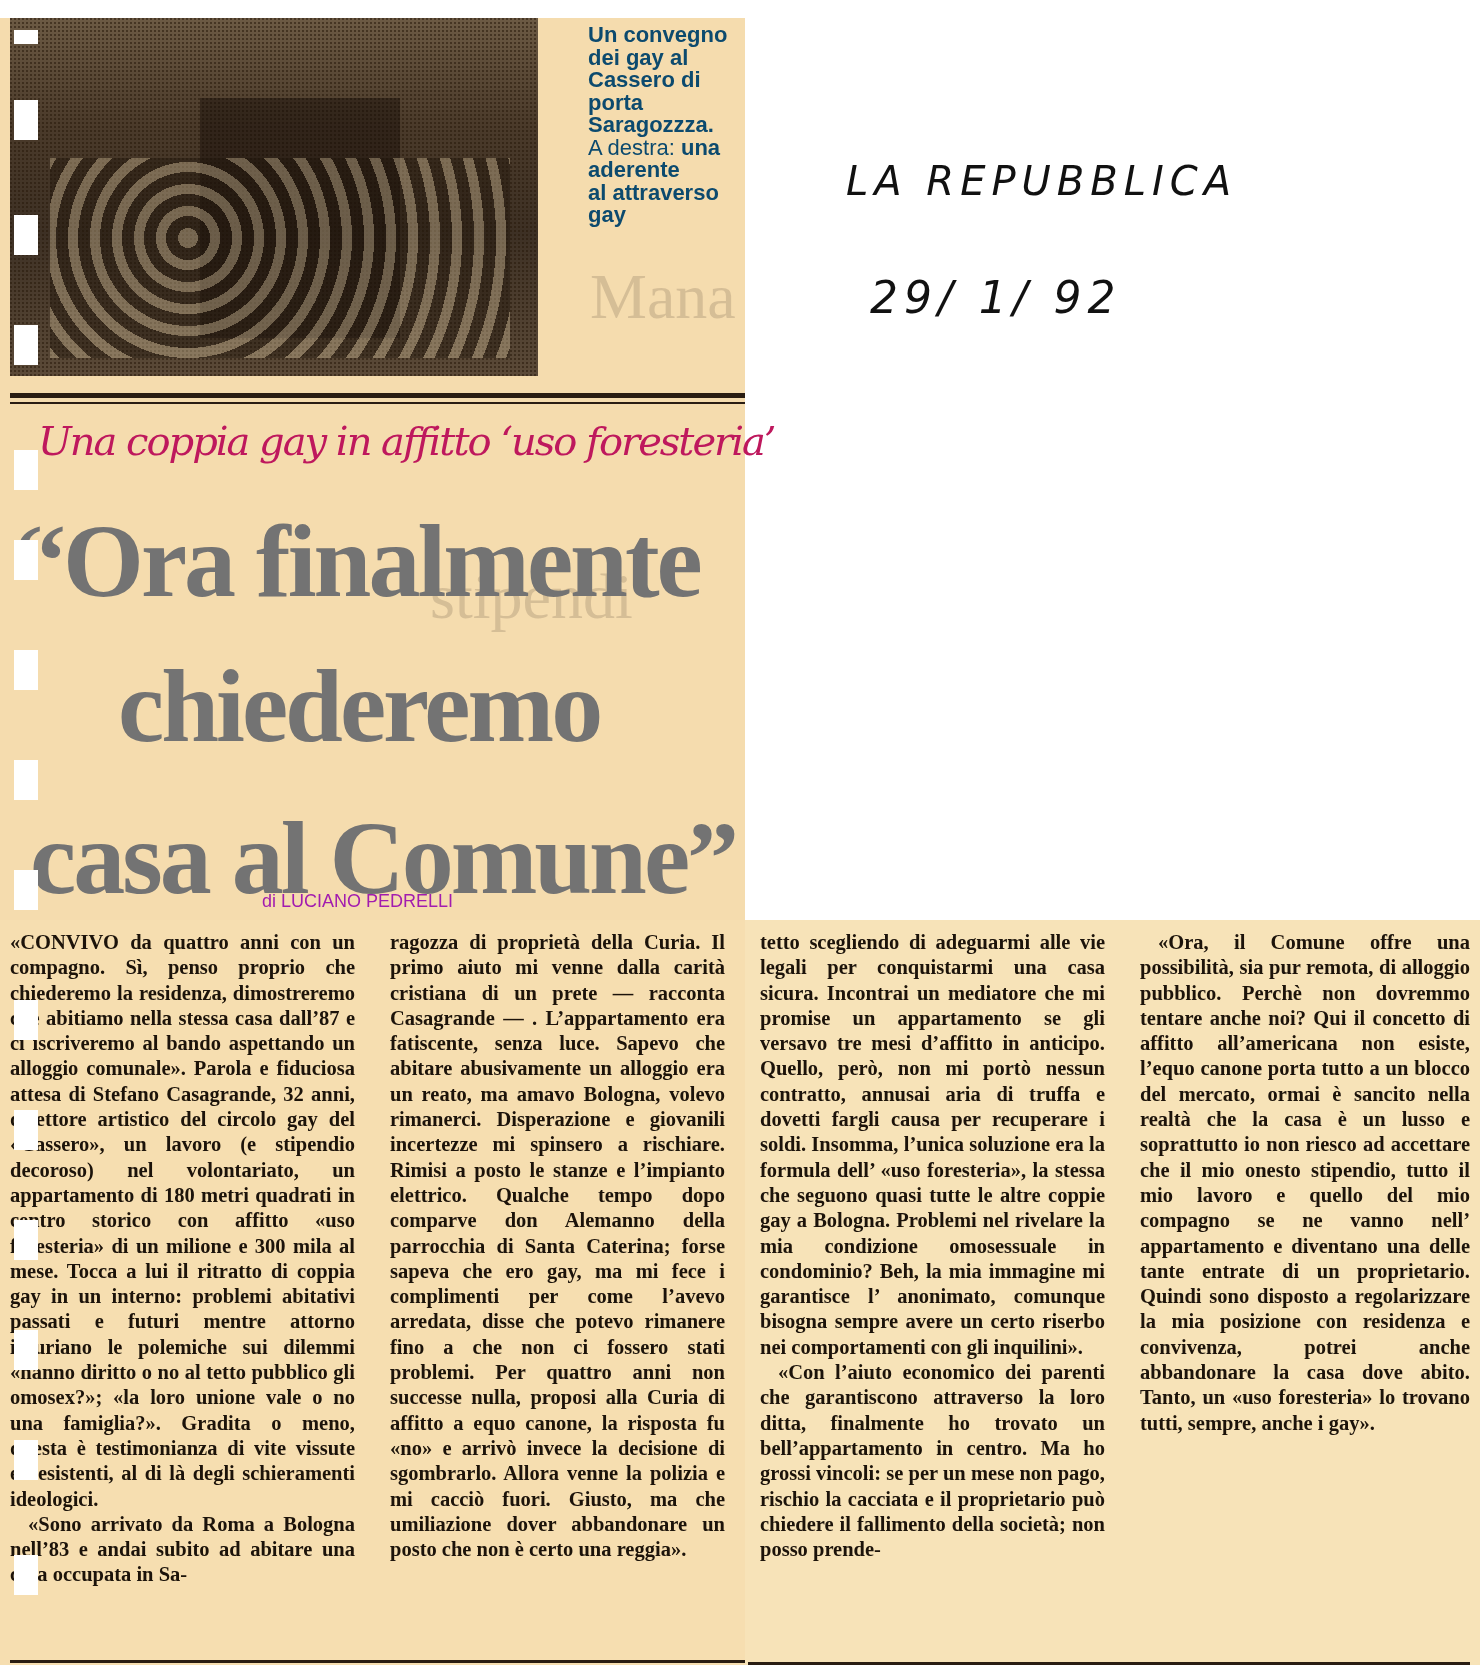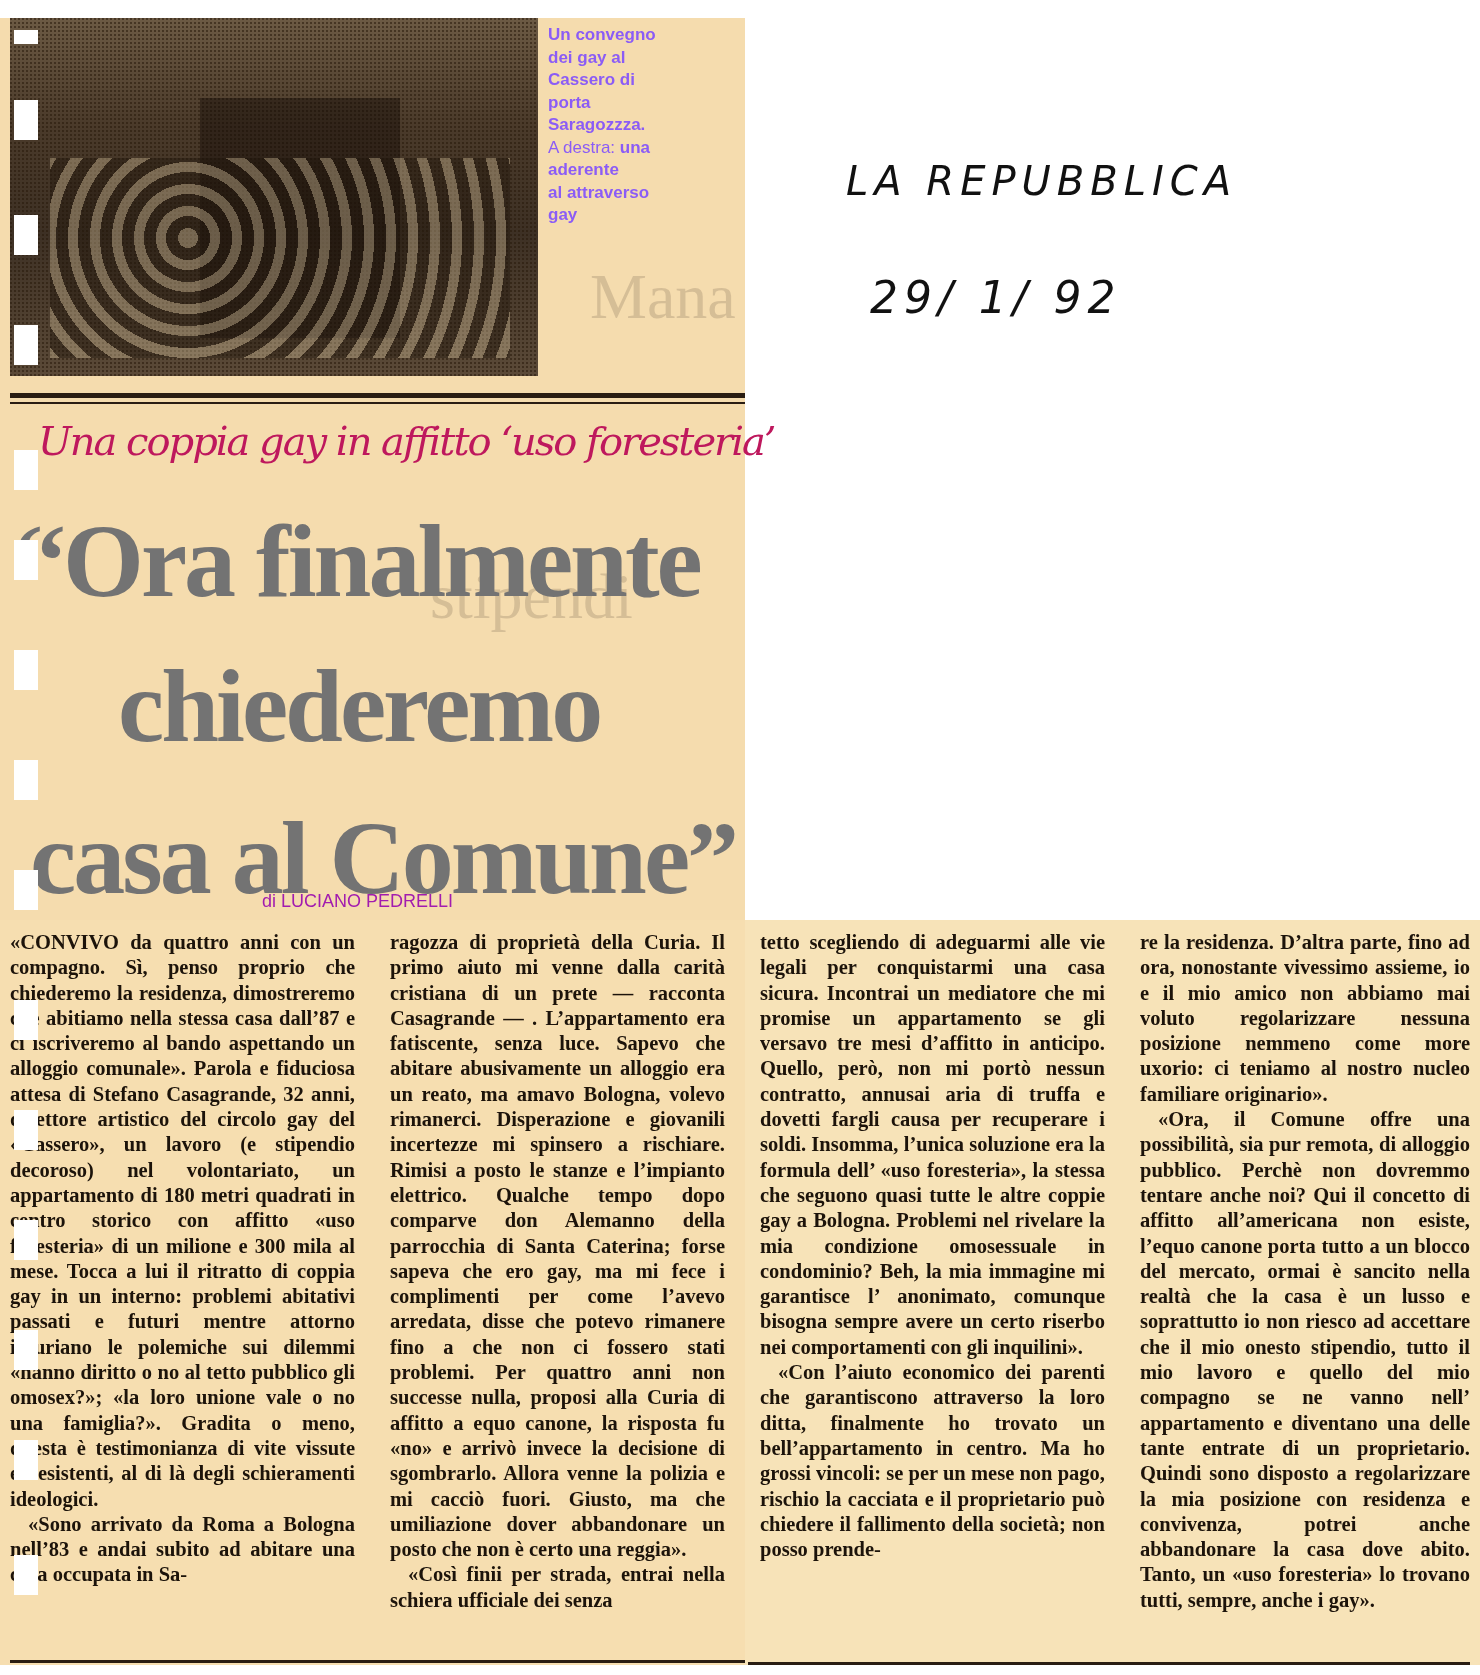--- a/index.html
+++ b/index.html
@@ -6,21 +6,21 @@
     body { width:1480px; height:1675px; background:#ffffff; position:relative; overflow:hidden; font-family:"DejaVu Serif", serif; }
     .clip { position:absolute; background:#f6deb0; }
     .clip-top { left:0; top:18px; width:745px; height:902px; background:#f5dcae; }
     .photo { position:absolute; left:10px; top:18px; width:528px; height:358px;
       background:
         radial-gradient(circle at 1px 1px, rgba(40,25,10,.55) 1px, transparent 1.4px) 0 0/4px 4px,
         linear-gradient(180deg,#6c5a44 0%,#4a3a2a 30%,#3d3024 60%,#5b4a38 100%); }
     .photo .door { position:absolute; left:190px; top:80px; width:200px; height:240px; background:rgba(20,12,6,.45); }
     .photo .people { position:absolute; left:40px; top:140px; width:460px; height:200px;
       background: repeating-radial-gradient(circle at 30% 40%, rgba(230,210,170,.35) 0 10px, rgba(30,20,10,.4) 10px 22px); }
-    .caption { position:absolute; left:548px; top:24px; width:160px; font-family:"Liberation Sans", sans-serif; font-size:17px; line-height:22.5px; color:#8b5cf6; font-weight:bold; }
+    .caption { position:absolute; left:588px; top:24px; width:160px; font-family:"Liberation Sans", sans-serif; font-size:22px; line-height:22.5px; color:#0c4a6e; font-weight:bold; }
     .caption .normal { font-weight:normal; }
     .rule { position:absolute; left:10px; width:735px; background:#2a1d12; }
     .kicker { position:absolute; left:38px; top:418px; font-family:"DejaVu Serif", serif; font-style:italic; font-size:40px; letter-spacing:-2px; color:#be185d; white-space:nowrap; }
     .headline { position:absolute; left:14px; font-family:"Liberation Serif", serif; font-weight:bold; color:#737373; font-size:104px; letter-spacing:-3px; line-height:1; white-space:nowrap;margin-top:14px; }
     .byline { position:absolute; left:262px; top:891px; font-family:"Liberation Sans", sans-serif; font-size:18px; color:#a21caf; }
     .col { position:absolute; font-family:"Liberation Serif", serif; font-weight:bold; font-size:20.5px; line-height:25.3px; color:#1c130a; text-align:justify; }
     .col p { margin:0; }
     .col p.indent { text-indent:18px; }
     .col1 { left:10px; top:930px; width:345px; }
     .col2 { left:390px; top:930px; width:335px; }
@@ -70,32 +70,30 @@
 
 <div class="clip" style="left:0;top:920px;width:745px;height:745px;"></div>
 
 <div class="col col1">
   <p>«CONVIVO da quattro anni con un compagno. Sì, penso proprio che chiederemo la residenza, dimostreremo che abitiamo nella stessa casa dall’87 e ci iscriveremo al bando aspettando un alloggio comunale». Parola e fiduciosa attesa di Stefano Casagrande, 32 anni, direttore artistico del circolo gay del «Cassero», un lavoro (e stipendio decoroso) nel volontariato, un appartamento di 180 metri quadrati in centro storico con affitto «uso foresteria» di un milione e 300 mila al mese. Tocca a lui il ritratto di coppia gay in un interno: problemi abitativi passati e futuri mentre attorno infuriano le polemiche sui dilemmi «hanno diritto o no al tetto pubblico gli omosex?»; «la loro unione vale o no una famiglia?». Gradita o meno, questa è testimonianza di vite vissute ed esistenti, al di là degli schieramenti ideologici.</p>
   <p class="indent">«Sono arrivato da Roma a Bologna nell’83 e andai subito ad abitare una casa occupata in Sa-</p>
 </div>
 
 <div class="col col2">
   <p>ragozza di proprietà della Curia. Il primo aiuto mi venne dalla carità cristiana di un prete — racconta Casagrande — . L’appartamento era fatiscente, senza luce. Sapevo che abitare abusivamente un alloggio era un reato, ma amavo Bologna, volevo rimanerci. Disperazione e giovanili incertezze mi spinsero a rischiare. Rimisi a posto le stanze e l’impianto elettrico. Qualche tempo dopo comparve don Alemanno della parrocchia di Santa Caterina; forse sapeva che ero gay, ma mi fece i complimenti per come l’avevo arredata, disse che potevo rimanere fino a che non ci fossero stati problemi. Per quattro anni non successe nulla, proposi alla Curia di affitto a equo canone, la risposta fu «no» e arrivò invece la decisione di sgombrarlo. Allora venne la polizia e mi cacciò fuori. Giusto, ma che umiliazione dover abbandonare un posto che non è certo una reggia».</p>
-  <p class="indent">«Così finii per strada, entrai nella schiera ufficiale dei senza</p>
 </div>
 
 <div class="clip clip-bottom-right"></div>
 
 <div class="col col3">
   <p>tetto scegliendo di adeguarmi alle vie legali per conquistarmi una casa sicura. Incontrai un mediatore che mi promise un appartamento se gli versavo tre mesi d’affitto in anticipo. Quello, però, non mi portò nessun contratto, annusai aria di truffa e dovetti fargli causa per recuperare i soldi. Insomma, l’unica soluzione era la formula dell’ «uso foresteria», la stessa che seguono quasi tutte le altre coppie gay a Bologna. Problemi nel rivelare la mia condizione omosessuale in condominio? Beh, la mia immagine mi garantisce l’ anonimato, comunque bisogna sempre avere un certo riserbo nei comportamenti con gli inquilini».</p>
   <p class="indent">«Con l’aiuto economico dei parenti che garantiscono attraverso la loro ditta, finalmente ho trovato un bell’appartamento in centro. Ma ho grossi vincoli: se per un mese non pago, rischio la cacciata e il proprietario può chiedere il fallimento della società; non posso prende-</p>
 </div>
 
 <div class="col col4">
-  <p>re la residenza. D’altra parte, fino ad ora, nonostante vivessimo assieme, io e il mio amico non abbiamo mai voluto regolarizzare nessuna posizione nemmeno come more uxorio: ci teniamo al nostro nucleo familiare originario».</p>
   <p class="indent">«Ora, il Comune offre una possibilità, sia pur remota, di alloggio pubblico. Perchè non dovremmo tentare anche noi? Qui il concetto di affitto all’americana non esiste, l’equo canone porta tutto a un blocco del mercato, ormai è sancito nella realtà che la casa è un lusso e soprattutto io non riesco ad accettare che il mio onesto stipendio, tutto il mio lavoro e quello del mio compagno se ne vanno nell’ appartamento e diventano una delle tante entrate di un proprietario. Quindi sono disposto a regolarizzare la mia posizione con residenza e convivenza, potrei anche abbandonare la casa dove abito. Tanto, un «uso foresteria» lo trovano tutti, sempre, anche i gay».</p>
 </div>
 
 <div class="bottom-rule" style="left:10px;top:1660px;width:735px;"></div>
 <div class="bottom-rule" style="left:748px;top:1662px;width:722px;"></div>
 
 <div class="hole" style="top:30px;height:14px;"></div>
 <div class="hole" style="top:100px;height:40px;"></div>
 <div class="hole" style="top:215px;height:40px;"></div>
 <div class="hole" style="top:325px;height:40px;"></div>

